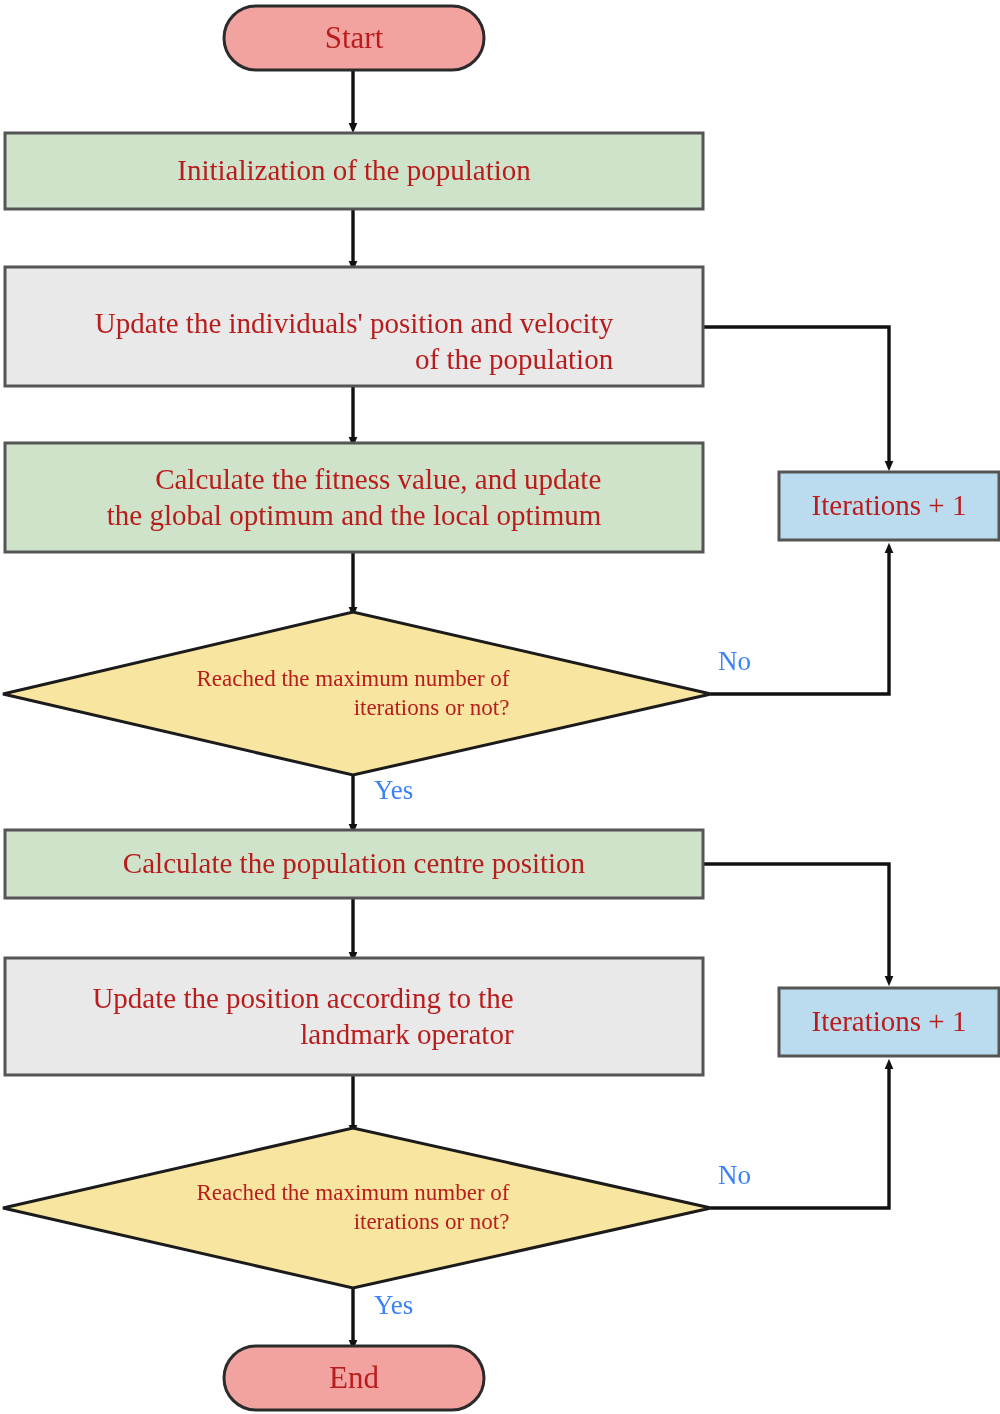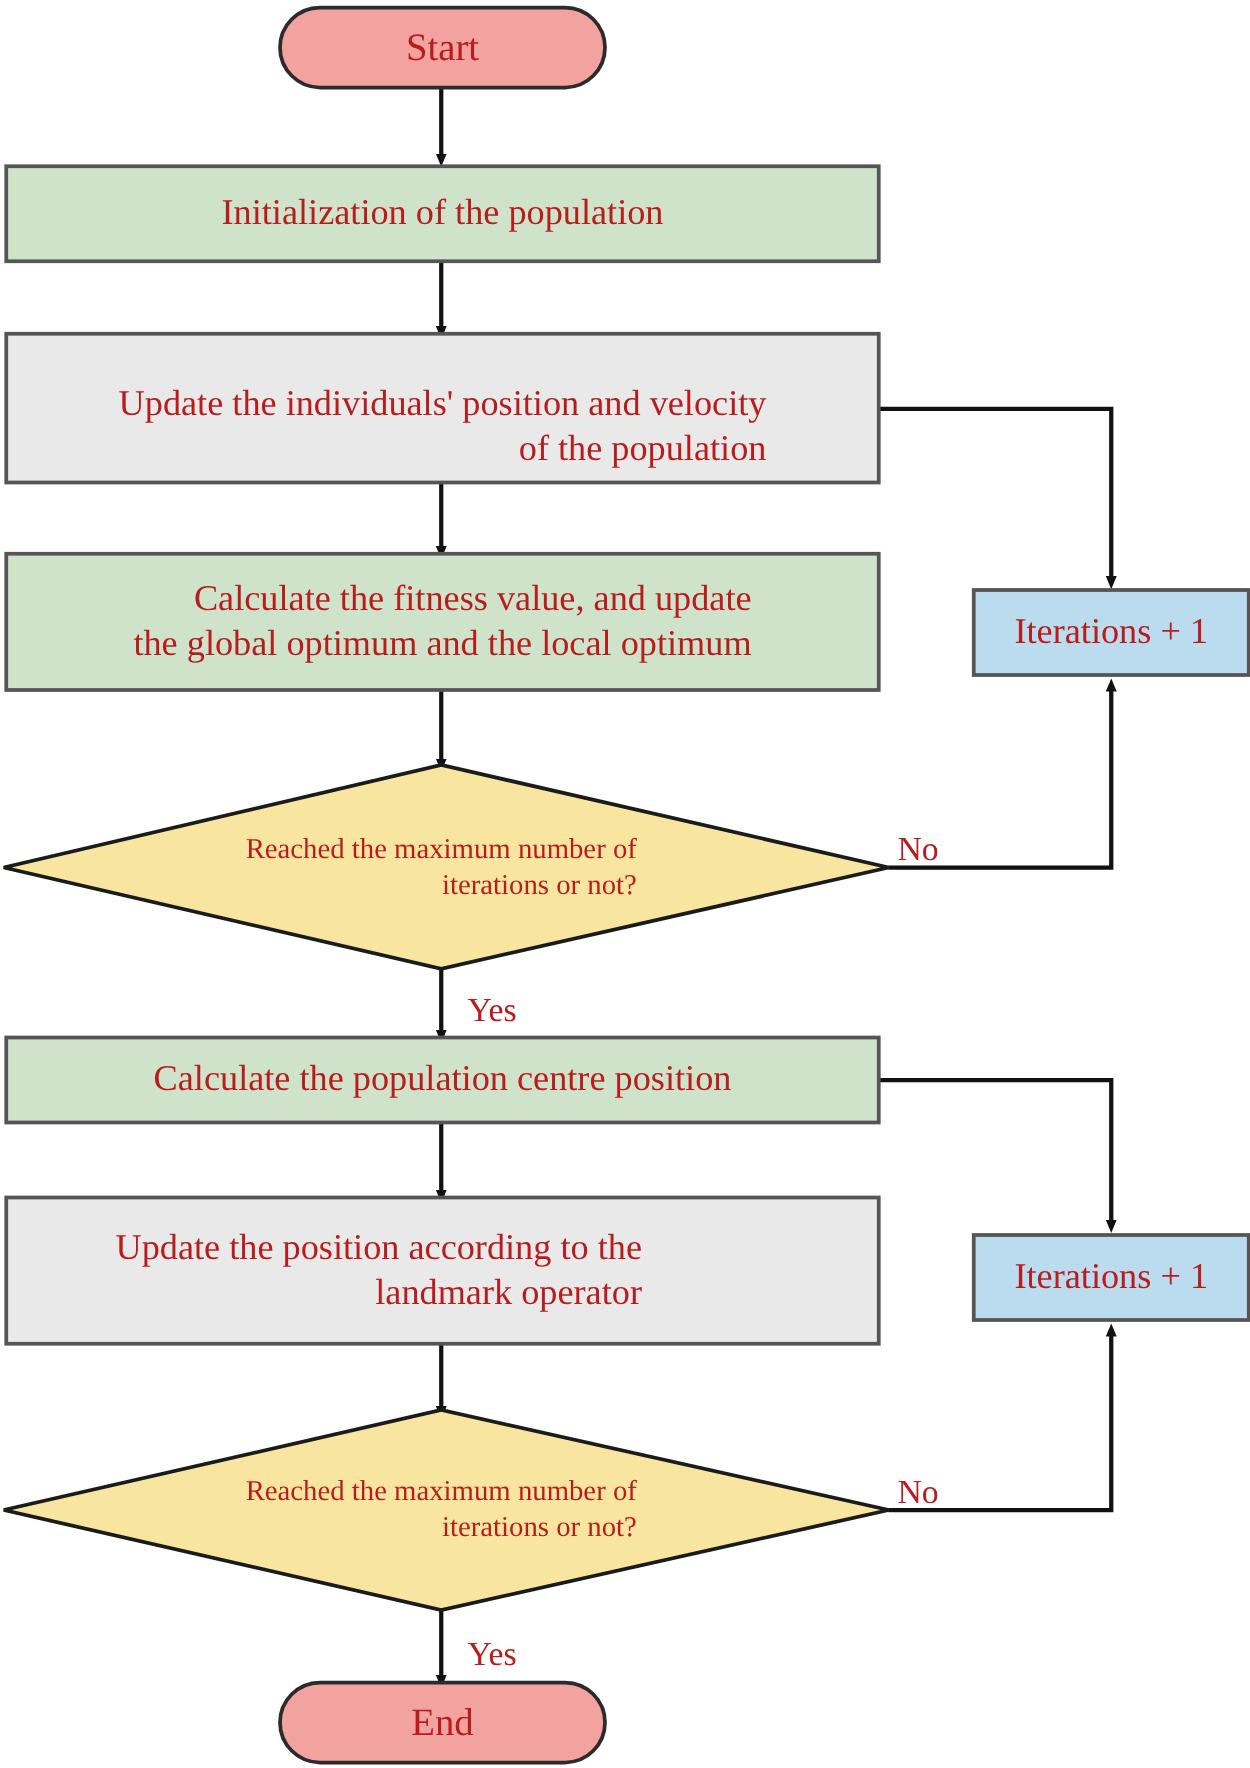--- a/index.html
+++ b/index.html
@@ -32,25 +32,24 @@
     justify-content: center;
     text-align: right;
     color: #b91c1c;
     line-height: 1.24;
     white-space: pre-line;
     pointer-events: none;
     font-family: "Liberation Serif", "DejaVu Serif", serif;
   }
   .edge-label {
     position: absolute;
-    color: #b91c1c;
+    color: #3b82f6;
     font-size: 27px;
     font-family: "Liberation Serif", "DejaVu Serif", serif;
     line-height: 1;
-    margin-top: 18px;
   }
   .terminator-label { font-size: 31px; }
   .process-label    { font-size: 29px; }
   .decision-label   { font-size: 23px; }
   .iteration-label  { font-size: 29px; }
 </style>
 </head>
 <body>
 
 <div id="flowchart-root">

